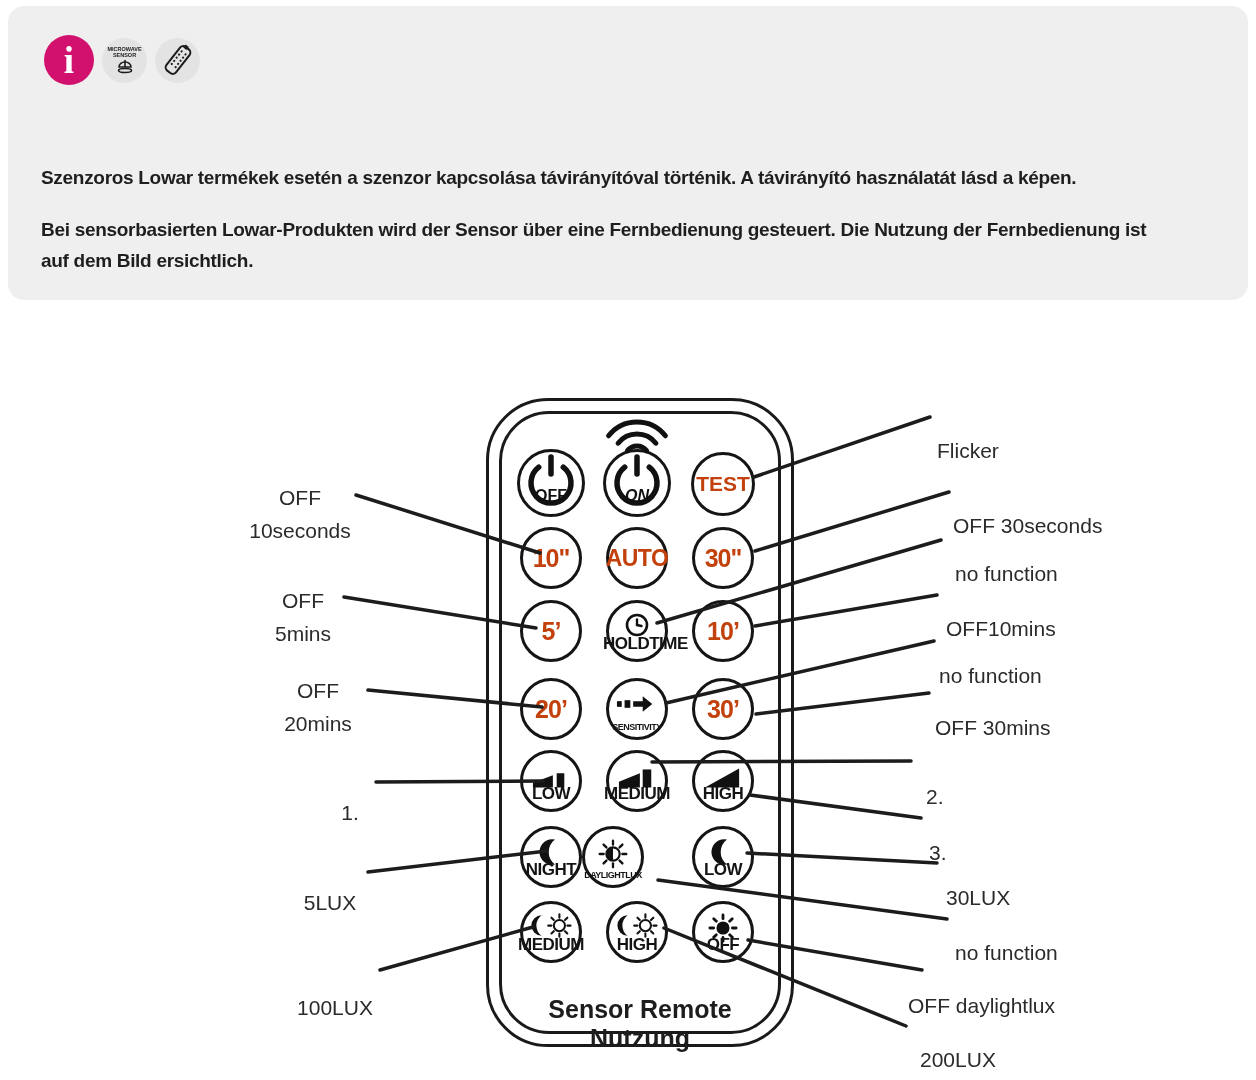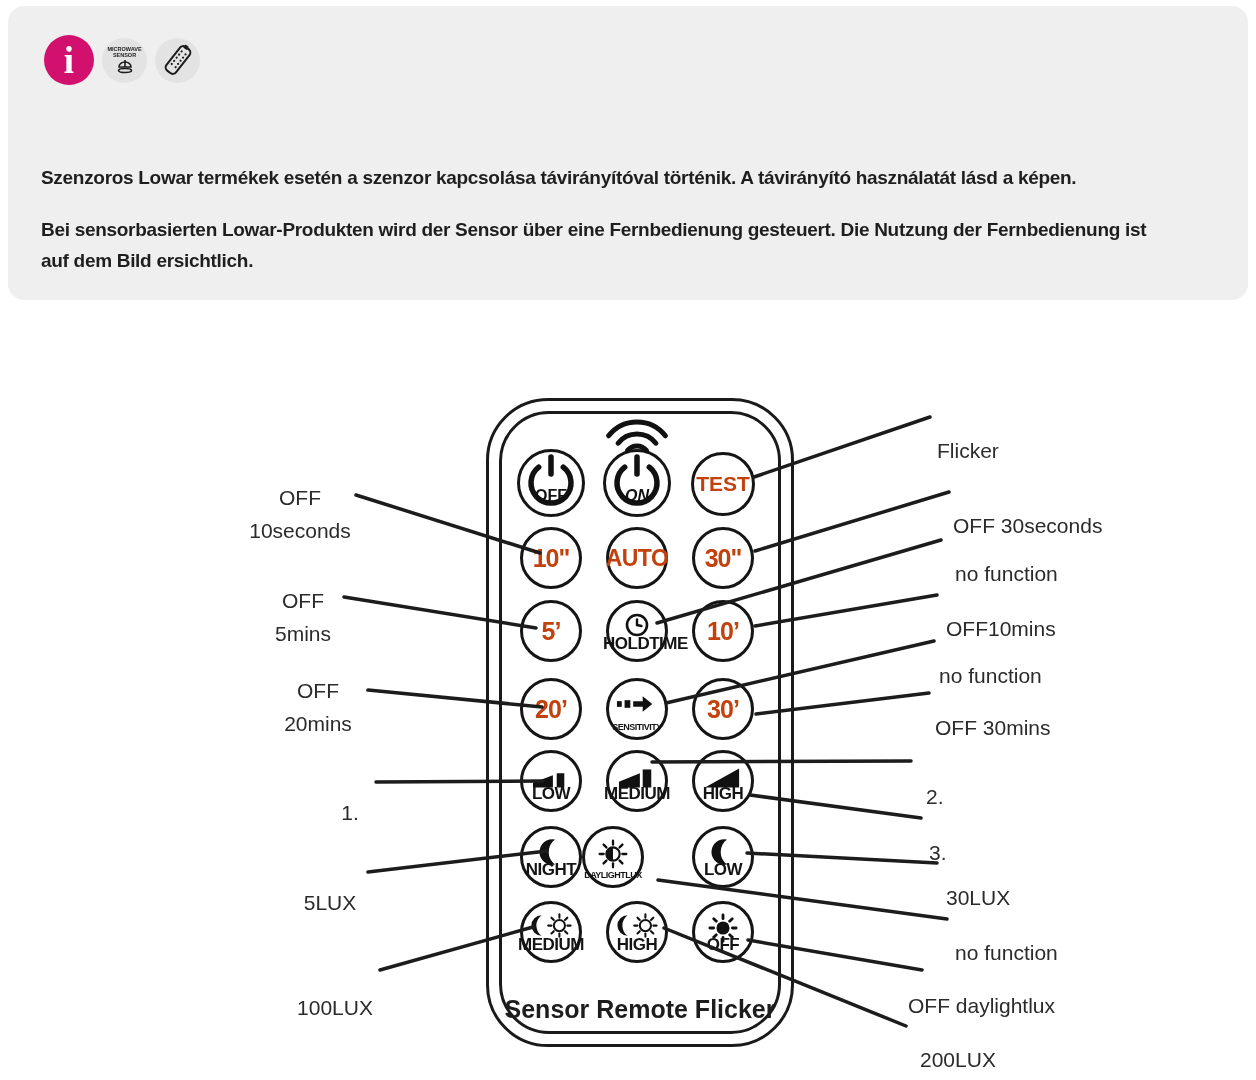--- a/index.html
+++ b/index.html
@@ -301,21 +301,21 @@
         <line x1="6.1" y1="6.1" x2="8.9" y2="8.9"></line>
           <line x1="23.1" y1="23.1" x2="25.9" y2="25.9"></line>
         <line x1="6.1" y1="25.9" x2="8.9" y2="23.1"></line>
           <line x1="23.1" y1="8.9" x2="25.9" y2="6.1"></line>
       </g>
     </svg>
   </div>
   <span class="sub">OFF</span>
 </div>
 
-<div class="remote-title">Sensor Remote Flicker</div>
+<div class="remote-title">Sensor Remote Nutzung</div>
 
 <div class="ann c" style="left:225px;top:450px;width:150px;">OFF
 10seconds</div>
 <div class="ann c" style="left:228px;top:553px;width:150px;">OFF
 5mins</div>
 <div class="ann c" style="left:243px;top:643px;width:150px;">OFF
 20mins</div>
 <div class="ann c" style="left:300px;top:765px;width:100px;">1.</div>
 <div class="ann c" style="left:250px;top:855px;width:160px;">5LUX</div>
 <div class="ann c" style="left:255px;top:960px;width:160px;">100LUX</div>

